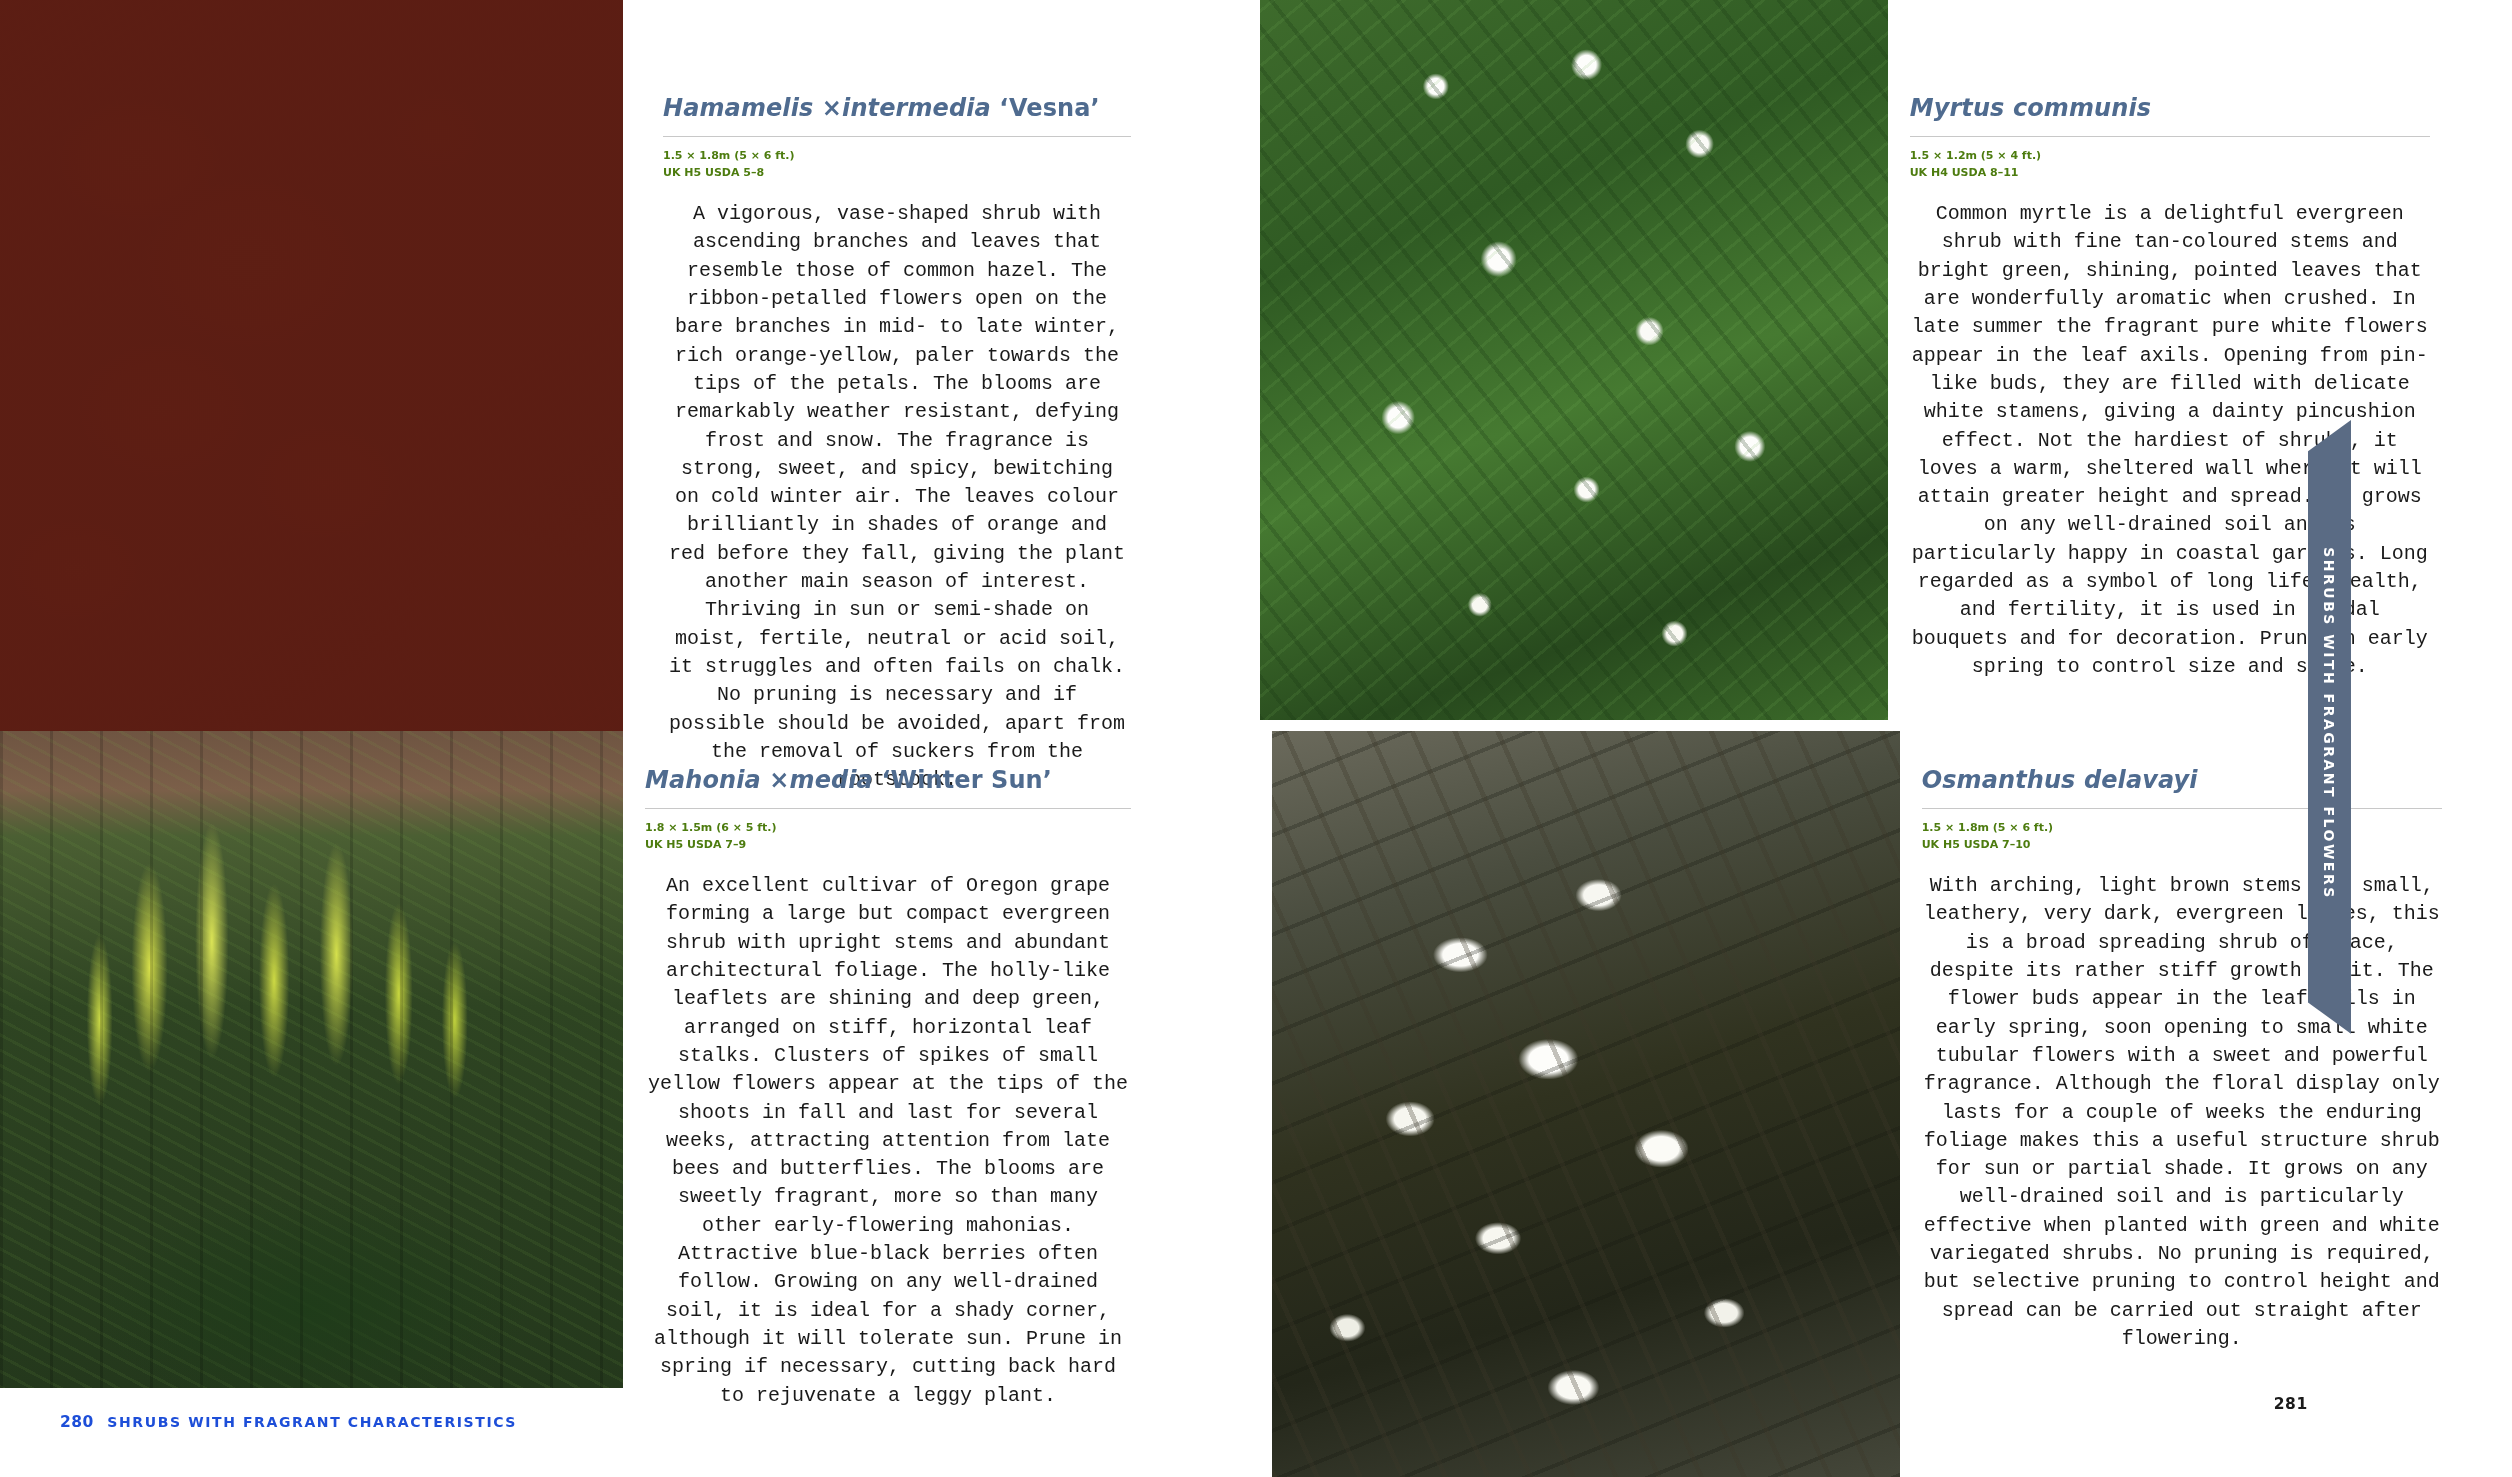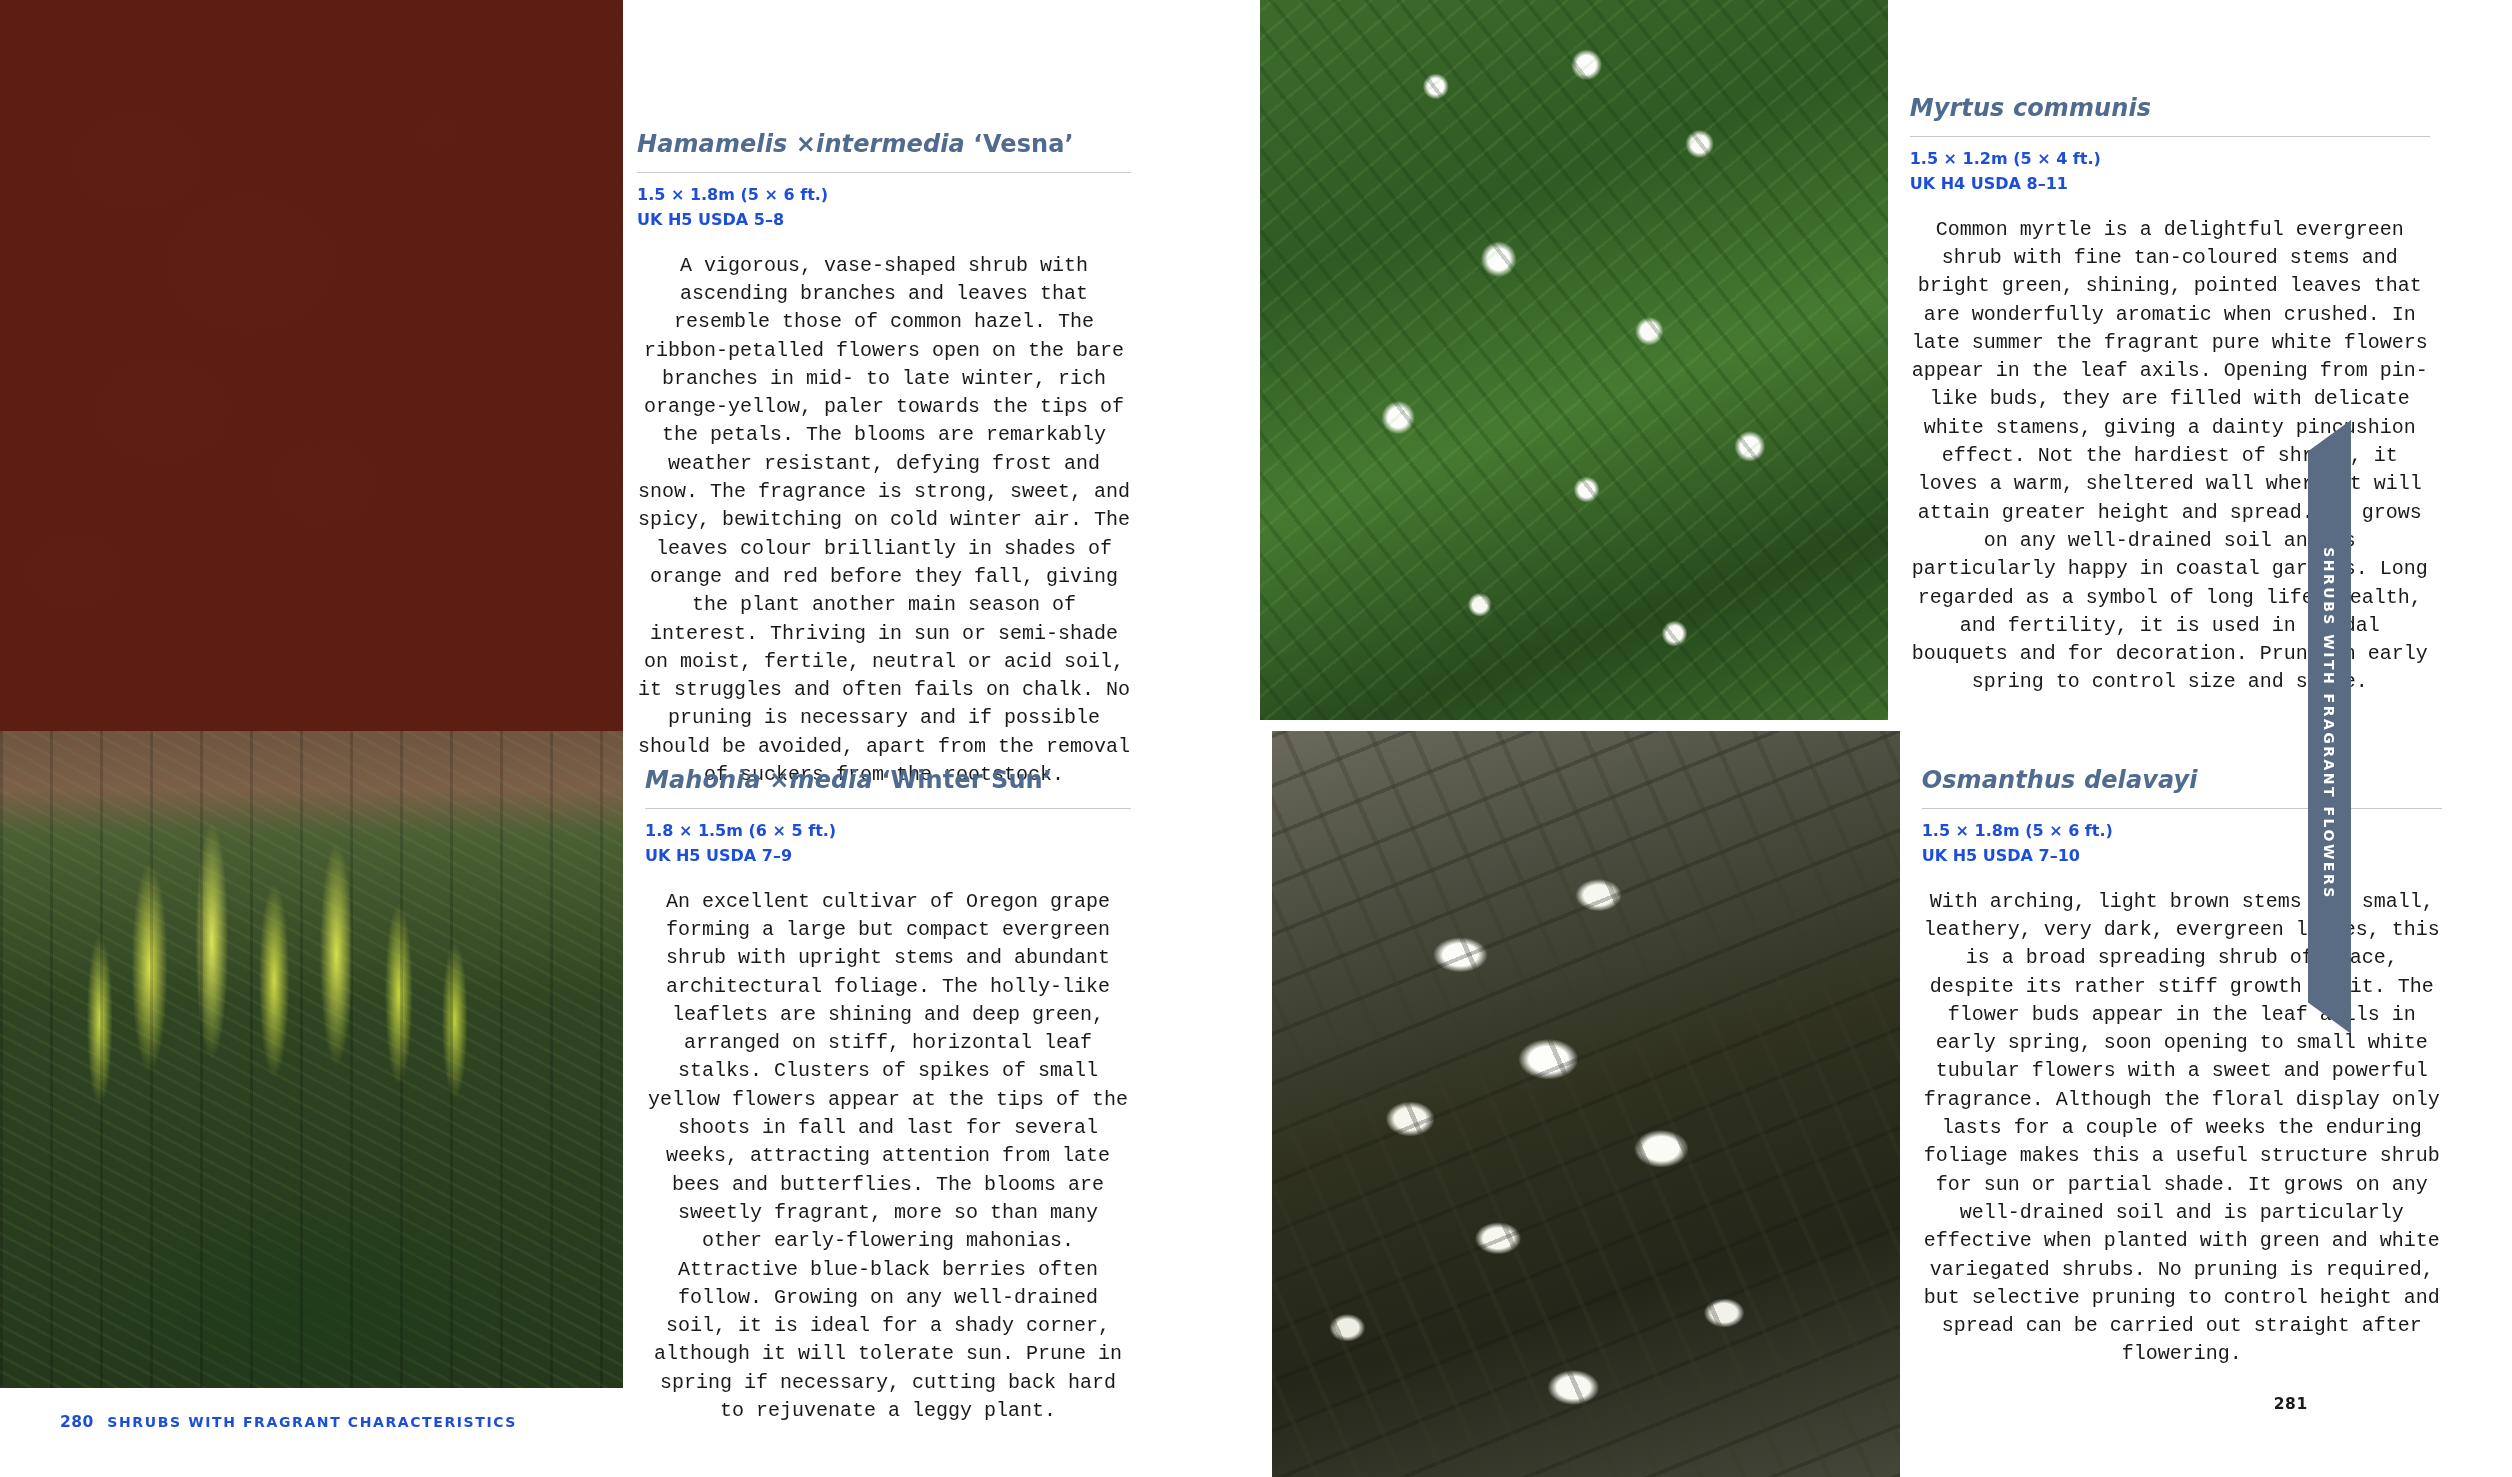--- a/index.html
+++ b/index.html
@@ -55,23 +55,23 @@
     margin: 0 0 9.7px 0;
     padding-bottom: 13.5px;
     border-bottom: 1px solid #c8c8c8;
     line-height: 1.15;
   }
   .plant-name i { font-style: italic; }
   .plant-name .roman { font-style: normal; }
 
   .spec {
     font-family: "DejaVu Sans", sans-serif;
-    font-size: 16px;
-    font-weight: 700;
-    color: #1d4ed8;
+    font-size: 11px;
+    font-weight: 700;
+    color: #4d7c0f;
     line-height: 1.55;
     margin: 9.7px 0 0 0;
   }
 
   .desc {
     font-family: Liberation Mono, monospace;
     font-size: 20px;
     line-height: 1.415;
     color: #1a1a1a;
     margin: 19.3px 0 0 0;
@@ -243,21 +243,21 @@
 <body>
 
 <div class="spread">
 
   <div class="page page-left">
 
     <div class="entry" style="left:0; top:0; width:1156px; height:731px;">
       <div class="photo" style="width:623px; height:731px;">
         <div class="ph img-hamamelis"></div>
       </div>
-      <div class="text-col" style="width:532px; padding-left:14px; padding-right:24px;margin-top:36px;">
+      <div class="text-col" style="width:532px; padding-left:40px; padding-right:24px;">
         <h2 class="plant-name">
           <i>Hamamelis ×intermedia</i>
           <span class="roman">‘Vesna’</span>
         </h2>
         <p class="spec">1.5 × 1.8m (5 × 6 ft.)</p>
         <p class="spec" style="margin-top:0;">UK H5 USDA 5–8</p>
         <p class="desc">A vigorous, vase-shaped shrub with ascending branches and leaves that resemble those of common hazel. The ribbon-petalled flowers open on the bare branches in mid- to late winter, rich orange-yellow, paler towards the tips of the petals. The blooms are remarkably weather resistant, defying frost and snow. The fragrance is strong, sweet, and spicy, bewitching on cold winter air. The leaves colour brilliantly in shades of orange and red before they fall, giving the plant another main season of interest. Thriving in sun or semi-shade on moist, fertile, neutral or acid soil, it struggles and often fails on chalk. No pruning is necessary and if possible should be avoided, apart from the removal of suckers from the rootstock.</p>
       </div>
     </div>
 

